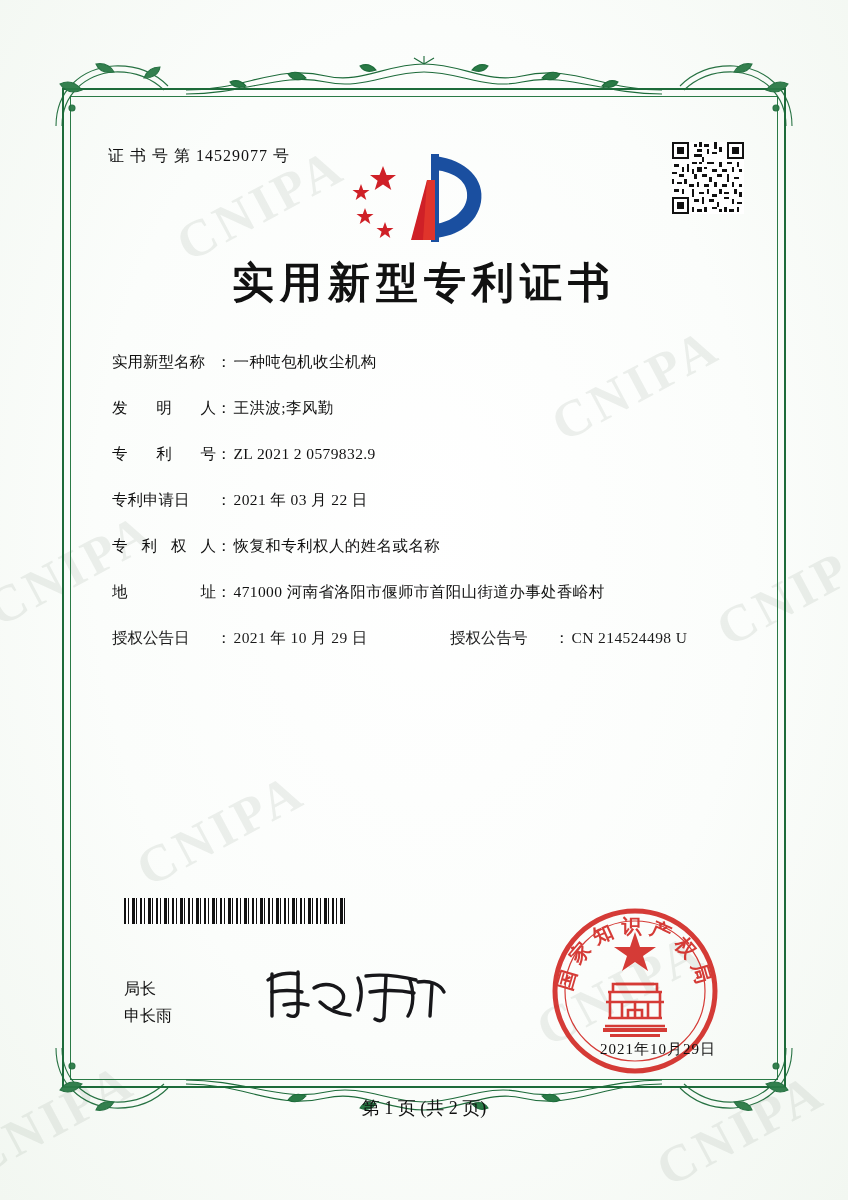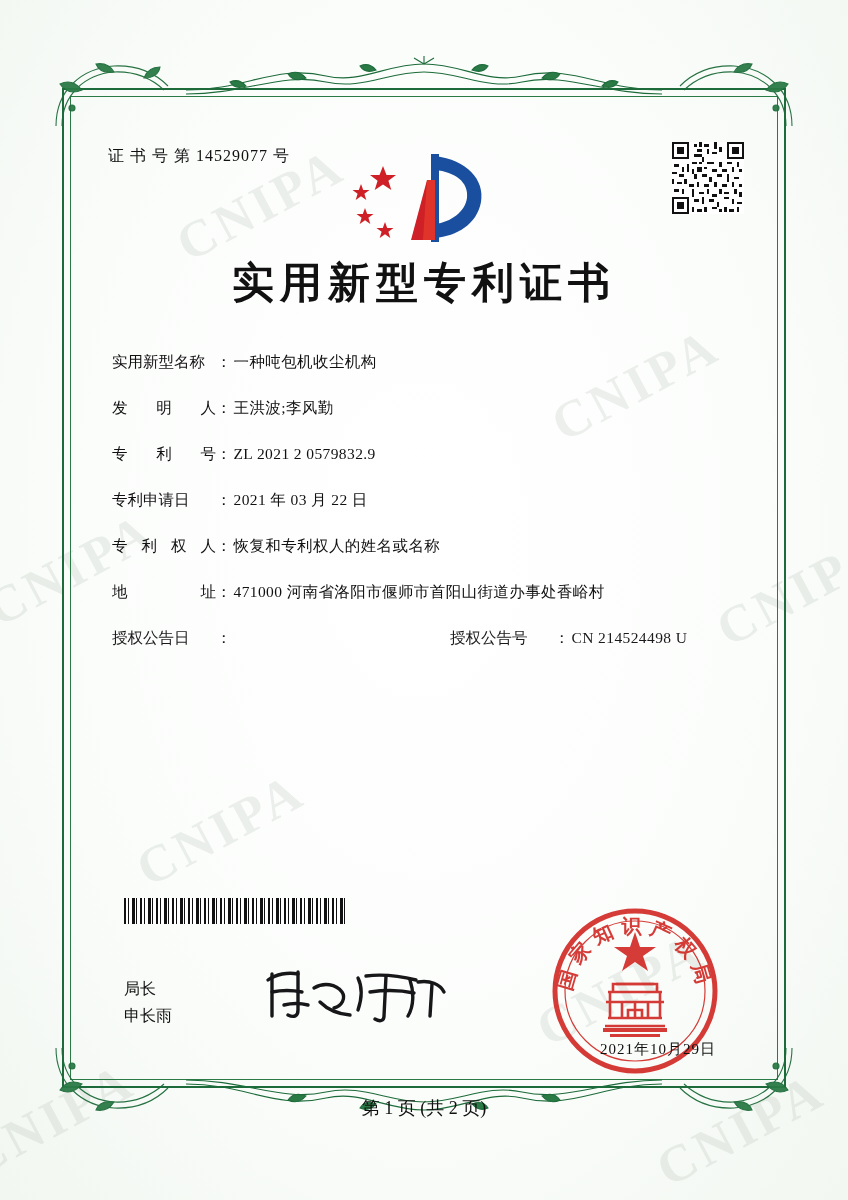--- a/index.html
+++ b/index.html
@@ -504,20 +504,21 @@
           <span>址</span>
       </span>
       <span class="field-colon">：</span>
       <span class="field-value">471000 河南省洛阳市偃师市首阳山街道办事处香峪村</span>
     </div>
 
     <div class="row-split">
       <div class="split-left">
         <span class="field-label">授权公告日</span>
         <span class="field-colon">：</span>
+        <span class="field-value">2021 年 10 月 29 日</span>
       </div>
       <div class="split-right">
         <span class="field-label">授权公告号</span>
         <span class="field-colon">：</span>
         <span class="field-value">CN 214524498 U</span>
       </div>
     </div>
 
   </div>
 

